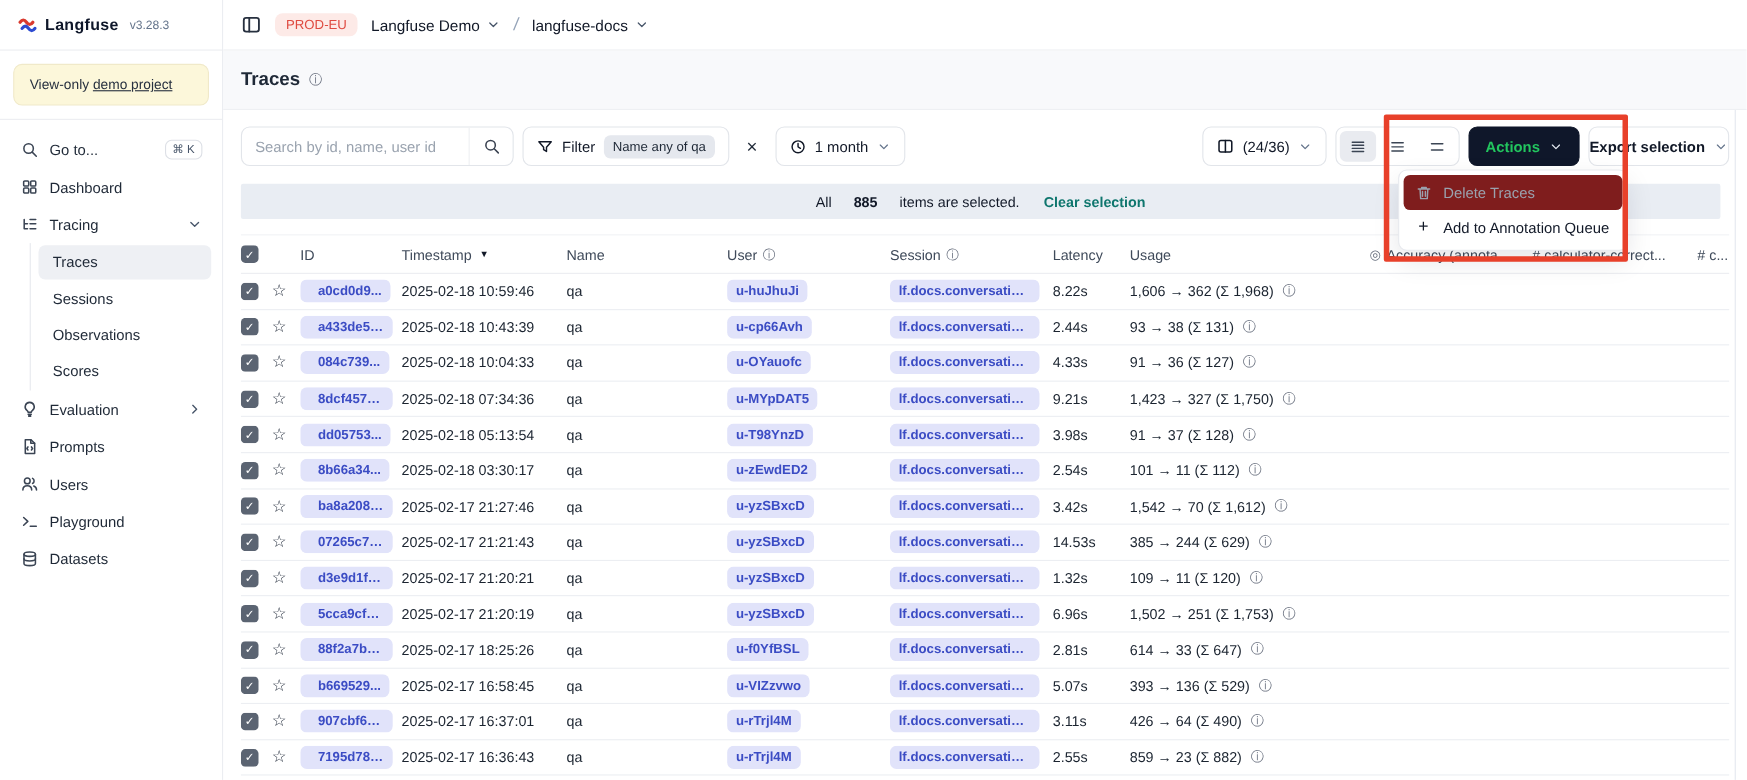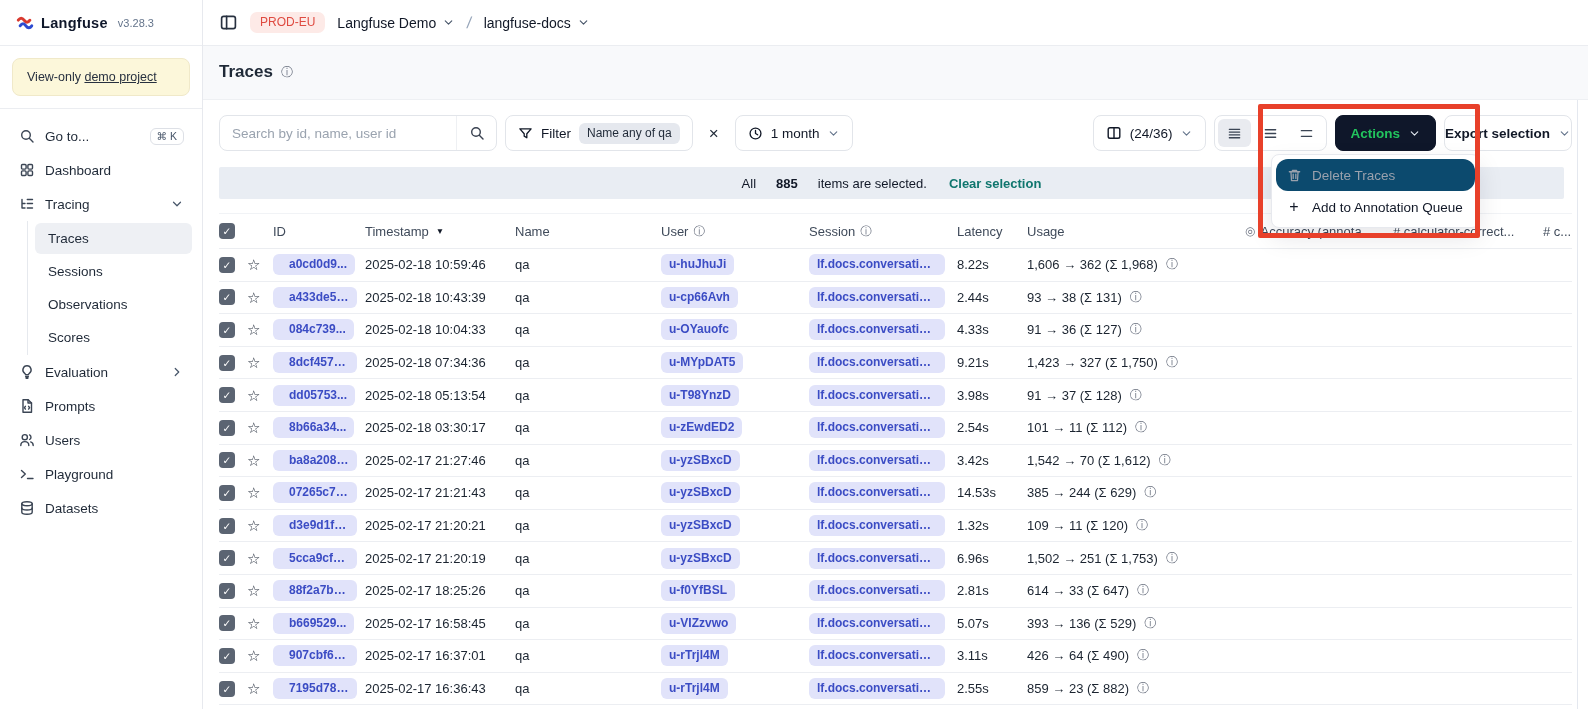--- a/index.html
+++ b/index.html
@@ -37,21 +37,21 @@
   .slash { color:#94a3b8; font-size:16px; font-weight:400; transform:skewX(-8deg); }
 
   .titlebar { background:#f8f9fb; border-bottom:1px solid #eef0f3; padding:16px 16px 17px; display:flex; align-items:center; gap:8px; }
   .page-title { font-size:17px; font-weight:700; color:#1f2937; }
   .info-glyph { color:#6b7280; font-size:12px; line-height:1; }
 
   .content { flex:1; background:#fff; padding:15px 16px 0; position:relative; min-width:0; }
 
   
   .toolbar { display:flex; align-items:center; gap:8px; }
-  .search-box { width:278px; height:36px; border:1px solid #e2e5ea; border-radius:8px; display:flex; align-items:stretch; overflow:hidden; background:#fff; }
+  .search-box { width:248px; height:36px; border:1px solid #e2e5ea; border-radius:8px; display:flex; align-items:stretch; overflow:hidden; background:#fff; }
   .search-box input { flex:1; border:0; outline:0; padding:0 12px; font-size:13.5px; color:#1f2937; font-family:inherit; background:transparent; }
   .search-box input::placeholder { color:#9aa3af; }
   .search-seg { width:40px; border-left:1px solid #eef0f3; display:flex; align-items:center; justify-content:center; color:#394150; cursor:pointer; }
   .btn { height:36px; border:1px solid #e2e5ea; border-radius:8px; background:#fff; display:flex; align-items:center; gap:8px; padding:0 12px; font-size:13.5px; color:#111827; cursor:pointer; font-family:inherit;justify-content:flex-end; }
   .btn .chev { color:#64748b; display:flex; }
   .filter-chip { background:#e5e8ee; border-radius:6px; padding:3px 8px 4px; font-size:12px; color:#1f2937; white-space:nowrap; }
   .x-btn { background:none; border:0; font-size:17px; color:#1f2937; padding:0 8px; cursor:pointer; line-height:1; }
   .toolbar-right { margin-left:auto; display:flex; align-items:center; gap:8px; }
   .seg-group { height:36px; border:1px solid #e2e5ea; border-radius:8px; display:flex; align-items:center; padding:0 3px; gap:3px; background:#fff; }
   .seg { width:33px; height:28px; border-radius:6px; display:flex; align-items:center; justify-content:center; color:#3b4554; cursor:pointer; }
@@ -80,21 +80,21 @@
   .sort-glyph { font-size:8.5px; color:#111827; margin-left:2px; }
   .hdr-info { color:#6b7280; font-size:11.5px; }
   .score-glyph { color:#6b7280; font-size:12px; }
   .usage-info { color:#6b7280; font-size:12px; margin-left:3px; }
 
   .right-gutter { position:absolute; left:1577px; top:100px; bottom:0; width:1px; background:#e4e8ef; }
 
   
   .dropdown { position:absolute; left:1271px; top:154px; width:209px; background:#fff; border:1px solid #e7e9ee; border-radius:8px; box-shadow:0 10px 24px rgba(15,23,42,.10); padding:4px; z-index:40; }
   .menu-item { height:32px; display:flex; align-items:center; gap:10px; padding:0 10px; border-radius:6px; font-size:13.5px; color:#111827; cursor:pointer; }
-  .menu-item.disabled { background:#0c4a6e; color:#9aa1ad; cursor:default;border-radius:12px; }
+  .menu-item.disabled { background:#7f1d1d; color:#9aa1ad; cursor:default; }
   .menu-item .mi-icon { width:16px; display:flex; align-items:center; justify-content:center; flex-shrink:0; }
   .plus-glyph { font-size:16px; font-weight:500; line-height:1; }
 
   
   .annotation { position:absolute; left:1258px; top:104px; width:222px; height:134px; border:5px solid #e8402a; border-radius:2px; z-index:50; pointer-events:none; }
 </style>
 </head>
 <body>
 
 <div class="app">

